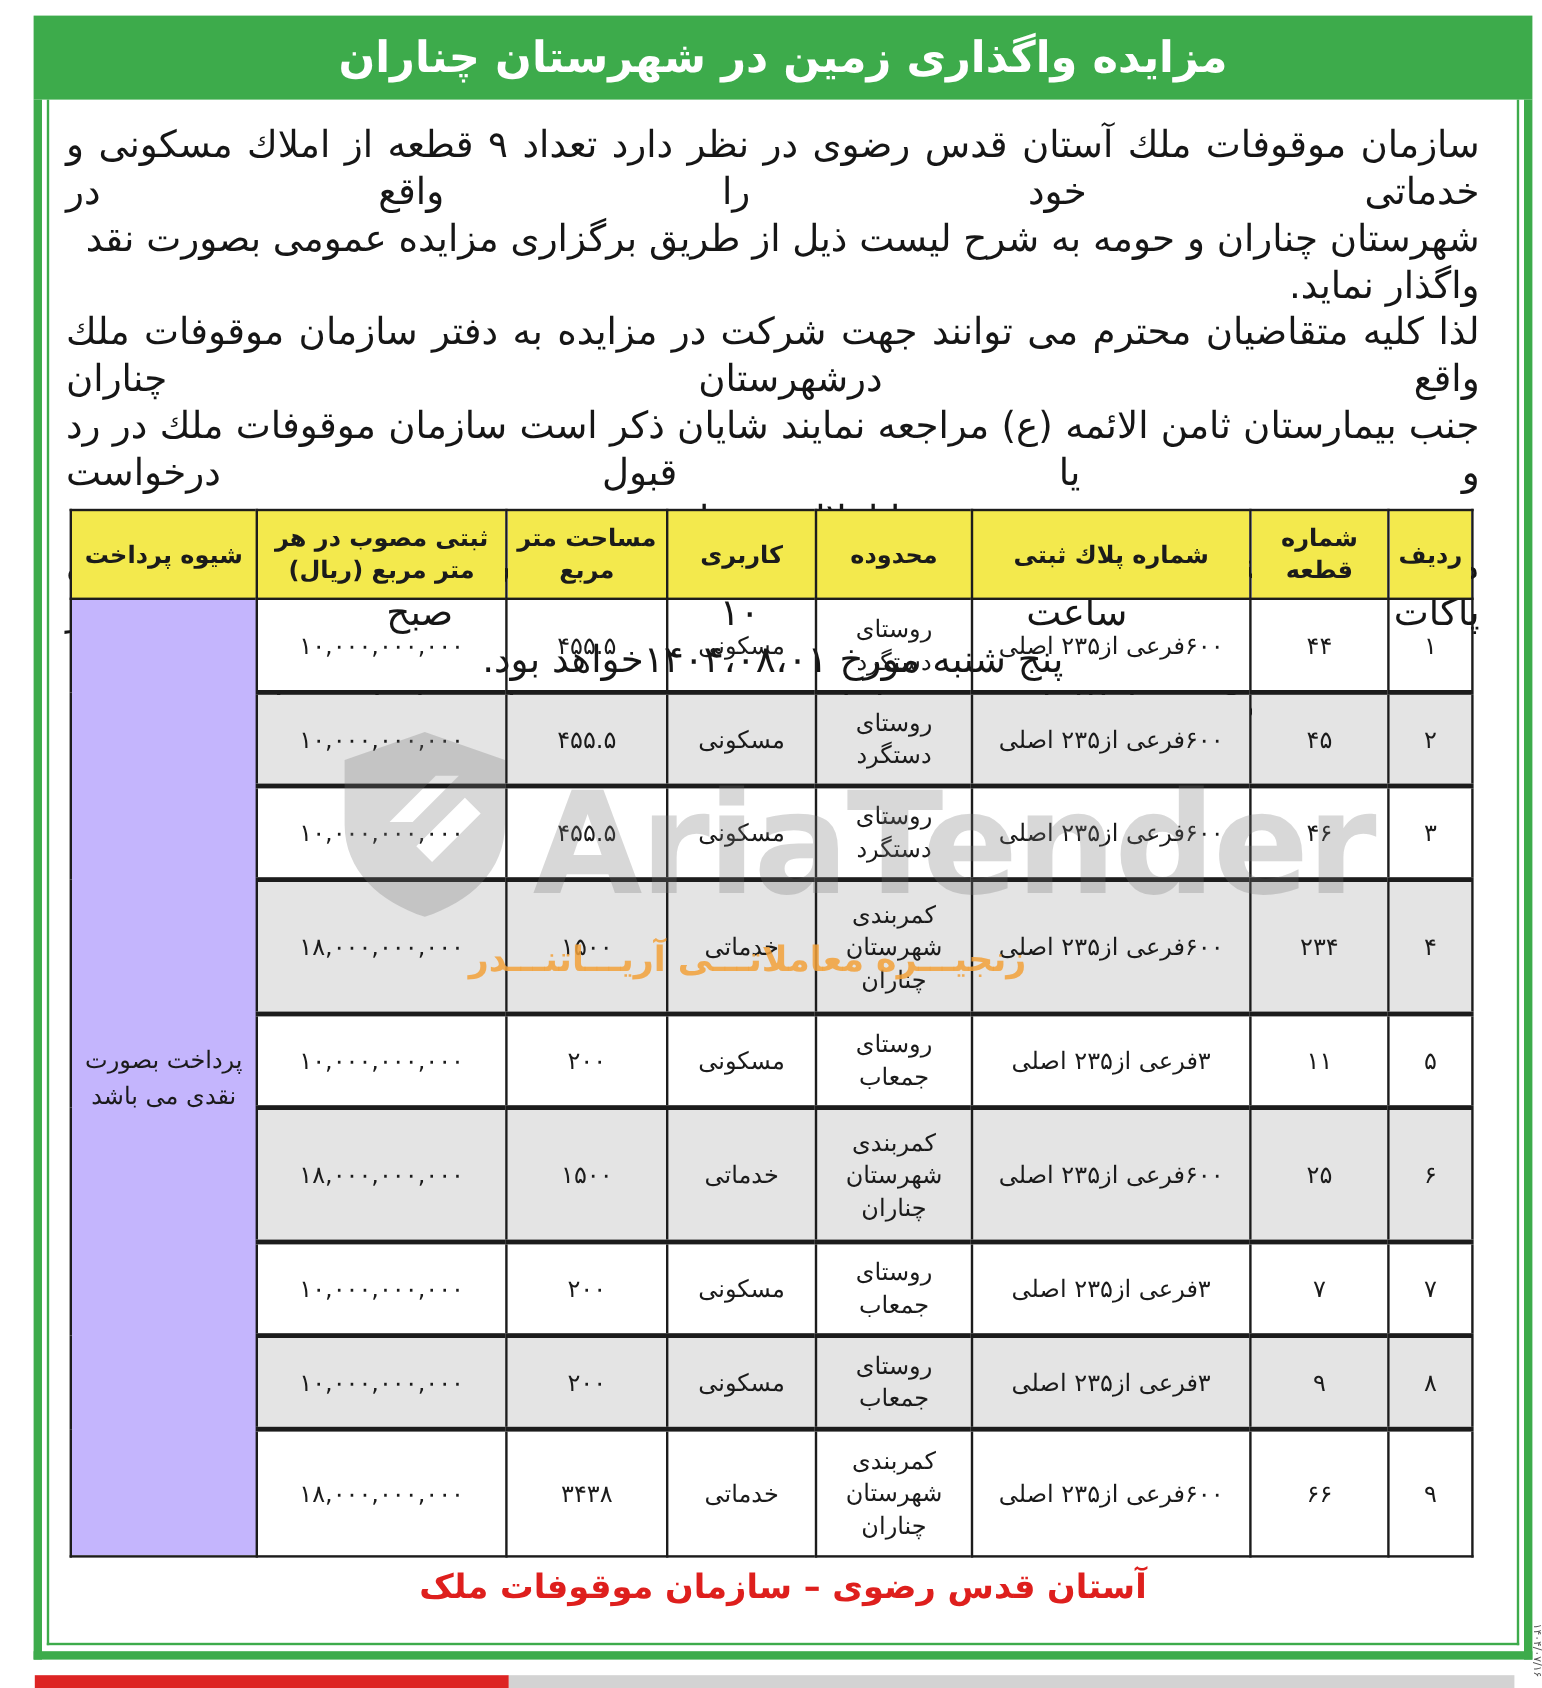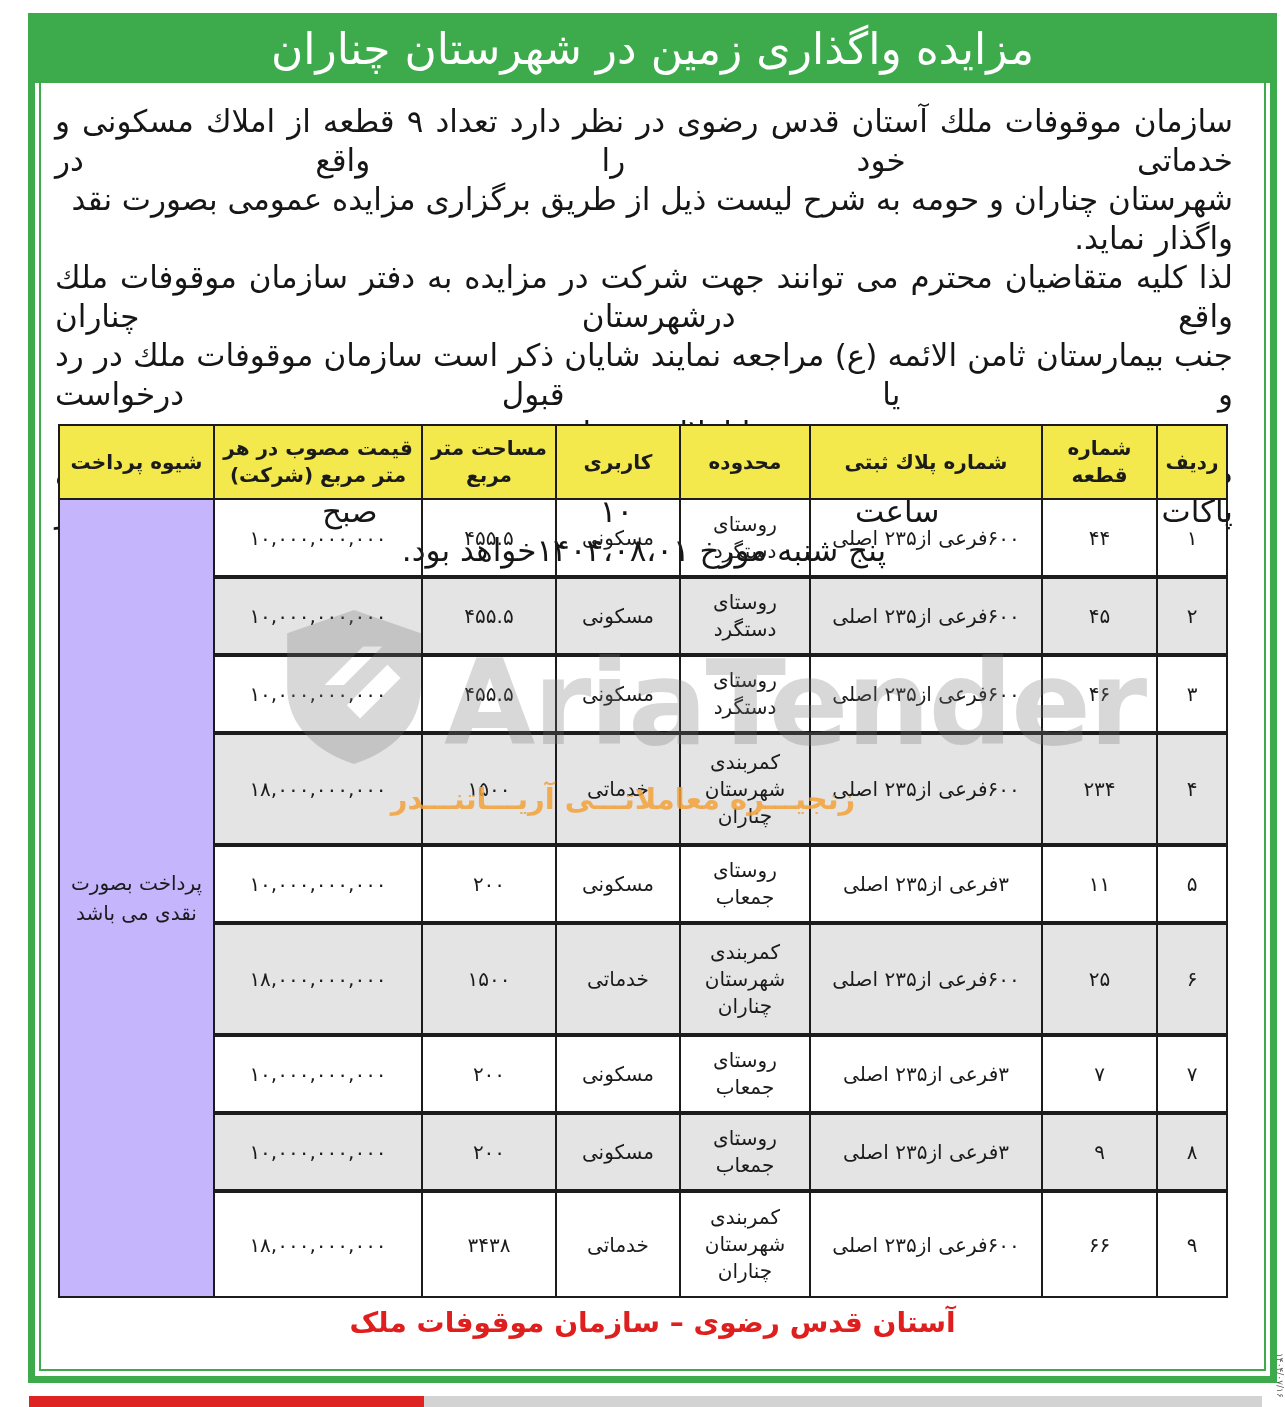--- a/index.html
+++ b/index.html
@@ -12,21 +12,21 @@
   body{
     width:1285px;height:1407px;position:relative;background:#ffffff;
     font-family:"DejaVu Sans",sans-serif;color:#1b1b1b;overflow:hidden;
   }
   
   .title-bar{
     position:absolute;left:28px;top:13px;width:1249px;height:70px;
     background:var(--green);display:flex;align-items:center;justify-content:center;
   }
   .title-bar h1{
-    margin:0;color:#ffffff;font-size:44px;font-weight:normal;letter-spacing:0;
+    margin:0;color:#ffffff;font-size:36px;font-weight:bold;letter-spacing:0;
   }
   
   .frame{
     position:absolute;left:28px;top:83px;width:1249px;height:1300px;
     border-left:7px solid var(--green);border-right:7px solid var(--green);
     border-bottom:7px solid var(--green);pointer-events:none;
   }
   .frame-inner{
     position:absolute;left:4px;right:4px;top:0;bottom:5px;
     border-left:2px solid var(--green);border-right:2px solid var(--green);
@@ -121,21 +121,21 @@
       <col style="width:155px">
   </colgroup>
   <thead>
     <tr class="head">
       <th>ردیف</th>
       <th>شماره قطعه</th>
       <th>شماره پلاك ثبتی</th>
       <th>محدوده</th>
       <th>كاربری</th>
       <th>مساحت متر مربع</th>
-      <th>قیمت مصوب در هر متر مربع (شركت)</th>
+      <th>ثبتی مصوب در هر متر مربع (ریال)</th>
       <th>شیوه پرداخت</th>
     </tr>
   </thead>
   <tbody>
     <tr class="r">
       <td>۱</td>
       <td>۴۴</td>
       <td>۶۰۰فرعی از۲۳۵ اصلی</td>
       <td class="zone">روستای دستگرد</td>
       <td>مسكونی</td>

